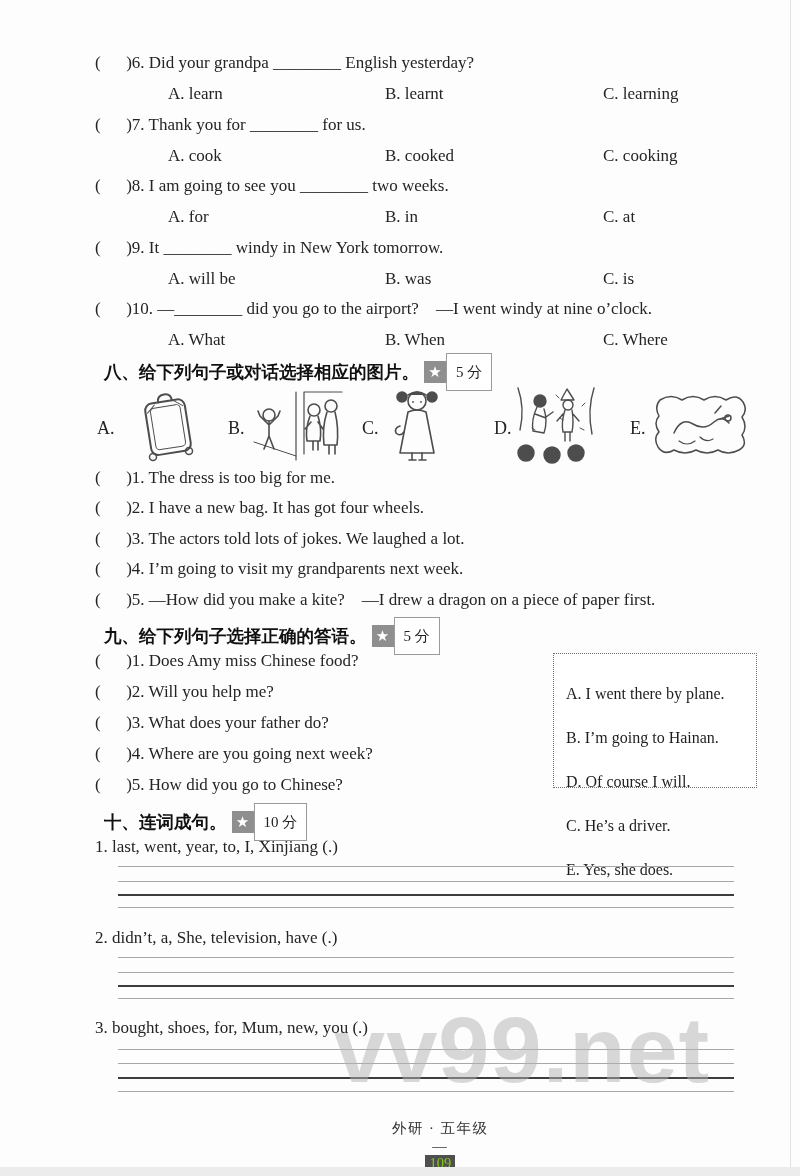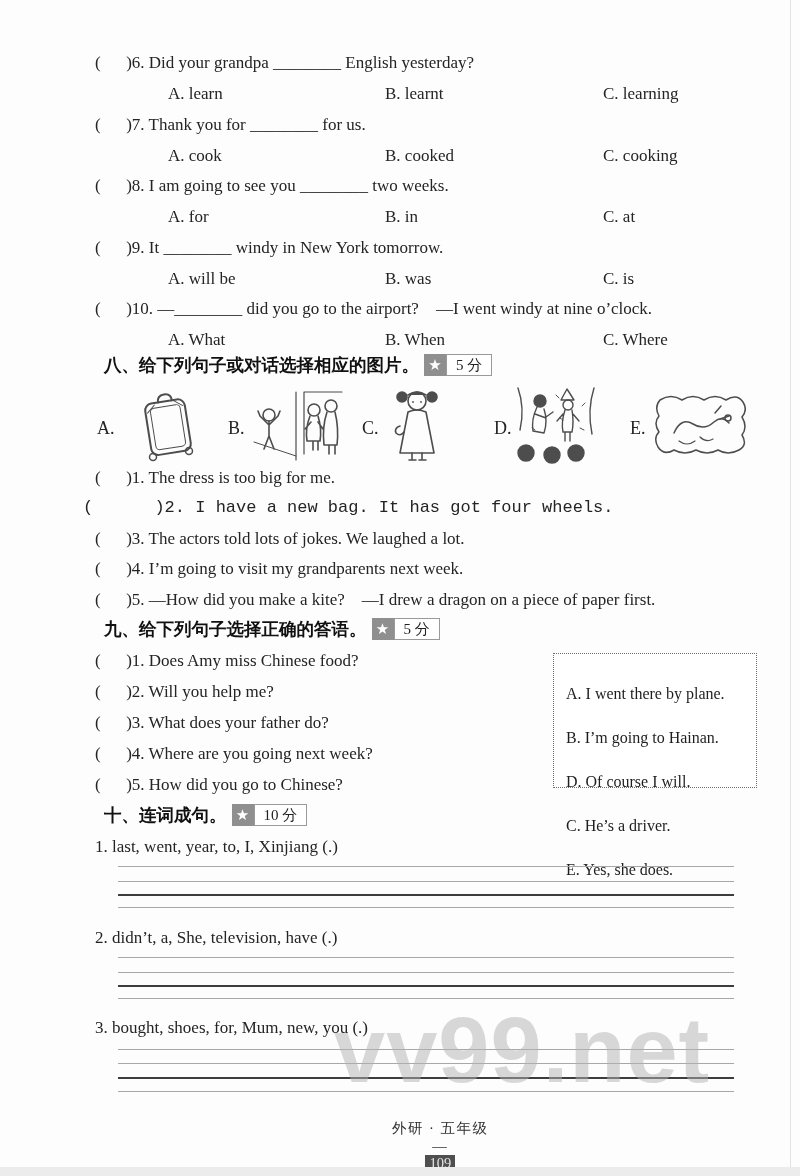--- a/index.html
+++ b/index.html
@@ -8,35 +8,35 @@
           font-family:"Liberation Serif","DejaVu Serif",serif; color:#242424; }
   .abs { position:absolute; white-space:pre; }
   .qrow { font-size:17px; line-height:22px; }
   .opt  { font-size:17px; line-height:22px; }
   .sec-title { position:absolute; display:flex; align-items:center;
                font-family:"Liberation Sans","DejaVu Sans",sans-serif;
                font-weight:700; font-size:17.5px; color:#101010; white-space:pre;margin-left:36px; }
   .score-badge { display:inline-flex; align-items:center; margin-left:5px; }
   .star-box { width:22px; height:22px; background:#8f8f8f; color:#ffffff;
               display:inline-flex; align-items:center; justify-content:center; font-size:15px; }
-  .score-box { height:22px; border:1px solid #9a9a9a; background:#ffffff; color:#222222;
+  .score-box { height:38px; border:1px solid #9a9a9a; background:#ffffff; color:#222222;
                font-family:"Liberation Serif","DejaVu Serif",serif; font-weight:400; font-size:15px;
                display:inline-flex; align-items:center; padding:0 9px; white-space:pre; }
   .pic-label { font-size:18px; line-height:22px; }
   svg.pic { position:absolute; }
   .ansbox { position:absolute; left:553px; top:653px; width:204px; height:135px;
             border:1.5px dotted #6e6e6e; background:#ffffff; padding:8px 0 0 12px; }
   .ansbox .ans { display:block; font-size:16px; line-height:24px; white-space:pre; color:#1e1e1e;margin-top:20px; }
   .wgroup { position:absolute; left:118px; width:616px; height:42px; }
   .wl { position:absolute; left:0; right:0; height:0; border-top:1px solid #a8a8a8; }
   .wl.dark { border-top:2px solid #3d3d3d; }
   .footer { position:absolute; left:60px; top:1102px; width:740px; text-align:center;
             font-size:14.5px; color:#2f2f2f; letter-spacing:1.5px; white-space:pre; }
   .footer span { letter-spacing:1.5px; }
-  .pagenum { background:#4f4f4f; color:#e5e5e5; padding:0 4px; margin:0 5px; letter-spacing:0 !important; }
+  .pagenum { background:#4f4f4f; color:#84cc16; padding:0 4px; margin:0 5px; letter-spacing:0 !important; }
   .watermark { position:absolute; left:334px; top:998px; font-family:"Liberation Sans","DejaVu Sans",sans-serif;
                font-weight:700; font-size:92px; color:#b3b3b3; opacity:0.5; letter-spacing:1px; }
   .edge-r { position:absolute; left:790px; top:0; width:1px; height:1176px; background:#e2e2e2; }
   .edge-b { position:absolute; left:0; top:1167px; width:800px; height:9px; background:#ececec; }
 </style>
 </head>
 <body>
 
 <div class="page">
 
@@ -136,21 +136,21 @@
     <g fill="none" stroke="#4d4d4d" stroke-width="1.5" stroke-linecap="round" stroke-linejoin="round">
       <path d="M6 9 q11 -7 22 0 q11 -7 22 0 q11 -7 22 0 q11 -7 17 2 q5 8 -1 15 q6 10 0 18 q6 10 -3 15 q-11 6 -21 0 q-11 6 -22 0 q-11 6 -22 0 q-10 6 -16 -3 q-5 -9 1 -15 q-6 -9 0 -16 q-5 -9 1 -16 z"></path>
       <path d="M20 42 q7 -16 19 -9 q11 7 21 -2 q8 -7 15 1"></path>
       <path d="M61 22 l6 -7 M66 28 l9 -3"></path>
       <circle cx="74" cy="27" r="3"></circle>
       <path d="M25 50 q8 6 16 0 M46 46 q6 6 13 2" stroke-width="1.2"></path>
     </g>
   </svg>
 
   <div class="abs qrow" style="left:95px; top:467px;"><span>(      )1.</span><span> </span><span>The dress is too big for me.</span></div>
-  <div class="abs qrow" style="left:83px; top:497px;font-family:Liberation Mono, monospace;"><span>(      )2.</span><span> </span><span>I have a new bag. It has got four wheels.</span></div>
+  <div class="abs qrow" style="left:95px; top:497px;"><span>(      )2.</span><span> </span><span>I have a new bag. It has got four wheels.</span></div>
   <div class="abs qrow" style="left:95px; top:528px;"><span>(      )3.</span><span> </span><span>The actors told lots of jokes. We laughed a lot.</span></div>
   <div class="abs qrow" style="left:95px; top:558px;"><span>(      )4.</span><span> </span><span>I’m going to visit my grandparents next week.</span></div>
   <div class="abs qrow" style="left:95px; top:589px;"><span>(      )5.</span><span> </span><span>—How did you make a kite?    —I drew a dragon on a piece of paper first.</span></div>
 
   <div class="sec-title" style="left:68px; top:617px;">
     <span>九、给下列句子选择正确的答语。</span>
     <span class="score-badge">
       <span class="star-box"><span>★</span></span>
       <span class="score-box">5 分</span>
     </span>

